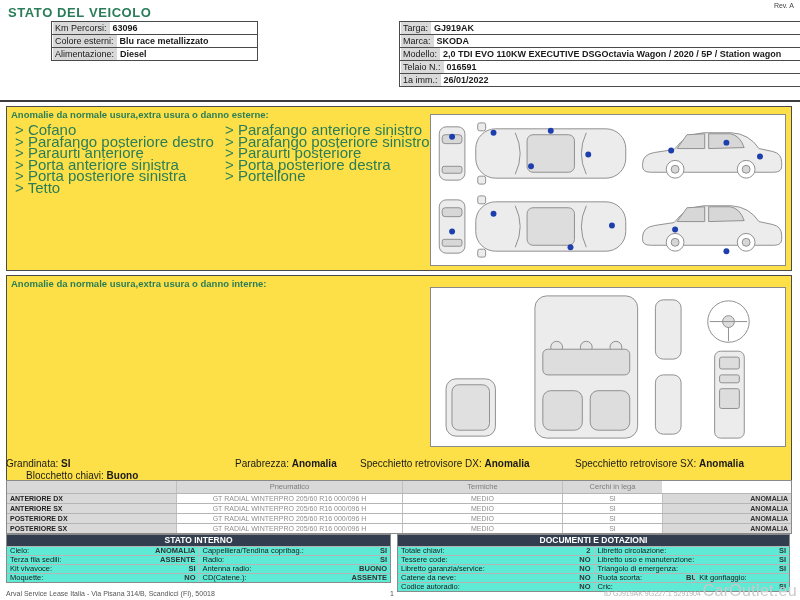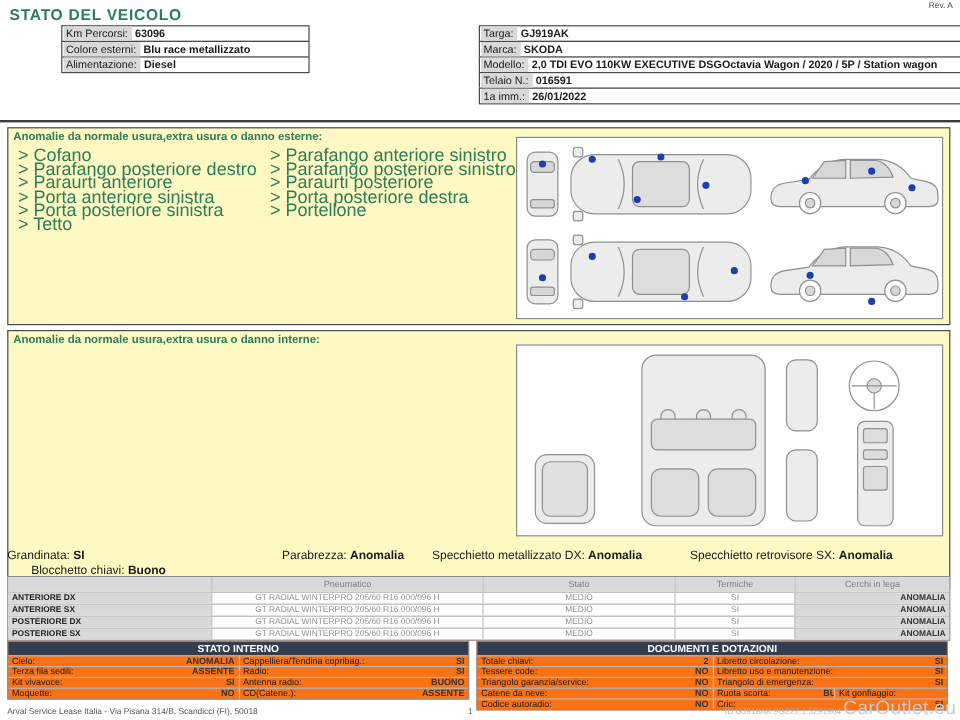--- a/index.html
+++ b/index.html
@@ -12,21 +12,21 @@
 
   .fields { position:absolute; font-size:9px; }
   .fields-left  { top:22px; left:6px;  width:252px;padding-left:45px; }
   .fields-right { top:22px; left:399px; width:432px; }
   .frow { display:block; border:1px solid #4a4a4a; margin-top:-1px; background:#fff; min-height:13px; line-height:12px; padding:0 1px; }
   .flabel { display:inline-block; background:#d9d9d9; padding:0 3px 0 2px; white-space:nowrap; }
   .fvalue { font-weight:bold; margin-left:3px; }
 
   .hdivider { position:absolute; top:100px; left:0; width:800px; height:2px; background:#3c3c3c; }
 
-  .box { position:absolute; left:6px; width:786px; border:1px solid #4a4a4a; background:#fef9c3; }
+  .box { position:absolute; left:6px; width:786px; border:1px solid #4a4a4a; background:#fde047; }
   .box.ext { top:106px; height:165px; }
   .box.int { top:275px; height:216px; }
   .sec-title { position:absolute; top:2px; left:4px; font-size:9.5px; font-weight:bold; color:#2a7d58; }
   .dmg-col { position:absolute; top:17px; font-size:15px; color:#2a7d58; line-height:11.5px; white-space:nowrap; }
   .dmg-col1 { left:8px; }
   .dmg-col2 { left:218px; }
   .diagram { position:absolute; right:5px; border:1px solid #8a8a8a; background:#fff; }
   .ext-diagram { top:7px;  width:356px; height:152px; }
   .int-diagram { top:11px; width:356px; height:160px; }
   .diagram svg { display:block; width:100%; height:100%; }
@@ -43,21 +43,21 @@
   .tyres { position:absolute; top:480px; left:6px; width:786px; border:1px solid #8a8a8a; font-size:7px; background:#fff; }
   .trow { display:grid; grid-template-columns:169px 226px 160px 100px 1fr; border-top:1px solid #b5b5b5; }
   .trow:first-child { border-top:none; }
   .tc { padding:0 3px; height:9px; line-height:9px; display:flex; align-items:center; overflow:hidden; }
   .tc + .tc { border-left:1px solid #c0c0c0; }
   .thead .tc { background:#d9d9d9; color:#7d7d7d; font-size:7.5px; height:12px; line-height:12px; justify-content:center;text-align:center; }
   .tc.pos { background:#d9d9d9; font-weight:bold; color:#222; }
   .tc.pn, .tc.st, .tc.tm { justify-content:center; color:#8f8f8f; }
   .tc.ce { background:#d9d9d9; font-weight:bold; justify-content:flex-end; color:#333; }
 
-  .btable { position:absolute; top:534px; border:1px solid #8a8a8a; font-size:7.5px; background:#f97316; }
+  .btable { position:absolute; top:534px; border:1px solid #8a8a8a; font-size:7.5px; background:#5eead4; }
   .btable.left  { left:6px;   width:385px; }
   .btable.right { left:397px; width:393px; }
   .bhead { background:#323e50; color:#fff; font-weight:bold; text-align:center; font-size:8.5px; height:11px; line-height:11px; }
   .brow { display:flex; border-top:1px solid #b5b5b5; height:9px; line-height:8px; align-items:center; }
   .bcell { display:flex; justify-content:space-between; padding:0 3px; height:100%; align-items:center; overflow:hidden; white-space:nowrap; }
   .bcell + .bcell { border-left:1px solid #c0c0c0;gap:40px; }
   .bcell.half  { width:50%; }
   .bcell.q1 { width:50%; } .bcell.q2 { width:26%; } .bcell.q3 { width:24%; }
   .bval { font-weight:bold; color:#333; margin-left:4px; }
 
@@ -230,40 +230,39 @@
   <div class="status-line first">
     <span class="pair">
       <span class="plabel">Grandinata:</span>
       <span class="pvalue">SI</span>
     </span>
     <span class="pair">
       <span class="plabel">Parabrezza:</span>
       <span class="pvalue">Anomalia</span>
     </span>
     <span class="pair">
-      <span class="plabel">Specchietto metallizzato DX:</span>
+      <span class="plabel">Specchietto retrovisore DX:</span>
       <span class="pvalue">Anomalia</span>
     </span>
     <span class="pair">
       <span class="plabel">Specchietto retrovisore SX:</span>
       <span class="pvalue">Anomalia</span>
     </span>
   </div>
   <div class="status-line second">
     <span class="pair">
       <span class="plabel">Blocchetto chiavi:</span>
       <span class="pvalue">Buono</span>
     </span>
   </div>
 
   <div class="tyres">
     <div class="trow thead">
       <div class="tc pos"></div>
       <div class="tc">Pneumatico</div>
-      <div class="tc">Stato</div>
       <div class="tc">Termiche</div>
       <div class="tc">Cerchi in lega</div>
     </div>
     <div class="trow">
       <div class="tc pos">ANTERIORE DX</div>
       <div class="tc pn">GT RADIAL WINTERPRO 205/60 R16 000/096 H</div>
       <div class="tc st">MEDIO</div>
       <div class="tc tm">SI</div>
       <div class="tc ce">ANOMALIA</div>
     </div>
@@ -351,21 +350,21 @@
           <span>Tessere code:</span>
           <span class="bval">NO</span>
         </div>
       <div class="bcell half">
           <span>Libretto uso e manutenzione:</span>
           <span class="bval">SI</span>
         </div>
     </div>
     <div class="brow">
       <div class="bcell half">
-          <span>Triangolo garanzia/service:</span>
+          <span>Libretto garanzia/service:</span>
           <span class="bval">NO</span>
         </div>
       <div class="bcell half">
           <span>Triangolo di emergenza:</span>
           <span class="bval">SI</span>
         </div>
     </div>
     <div class="brow">
       <div class="bcell q1">
           <span>Catene da neve:</span>

